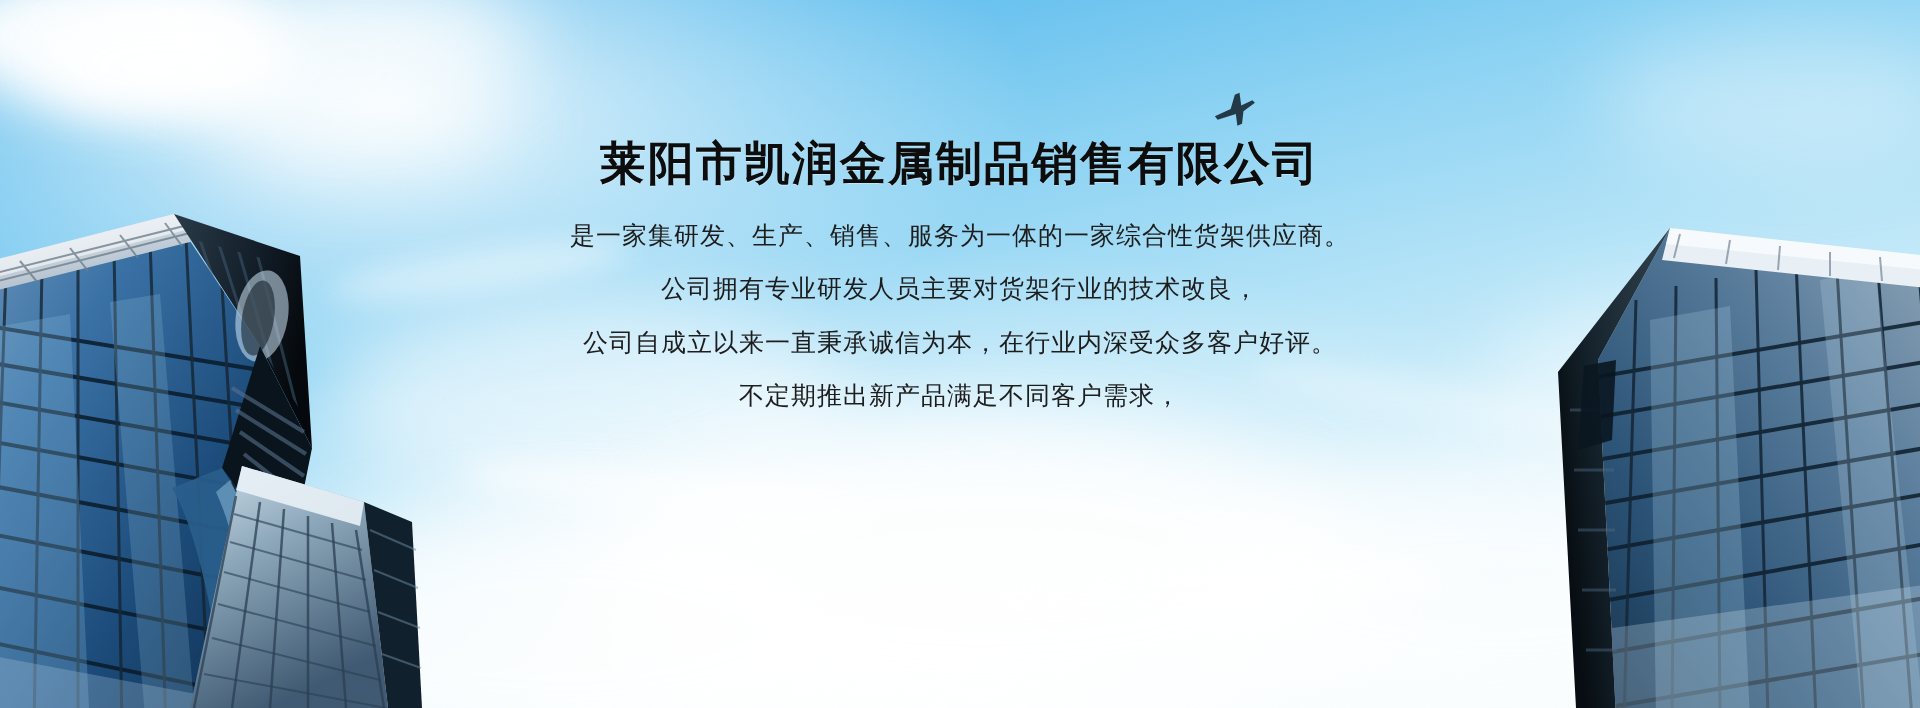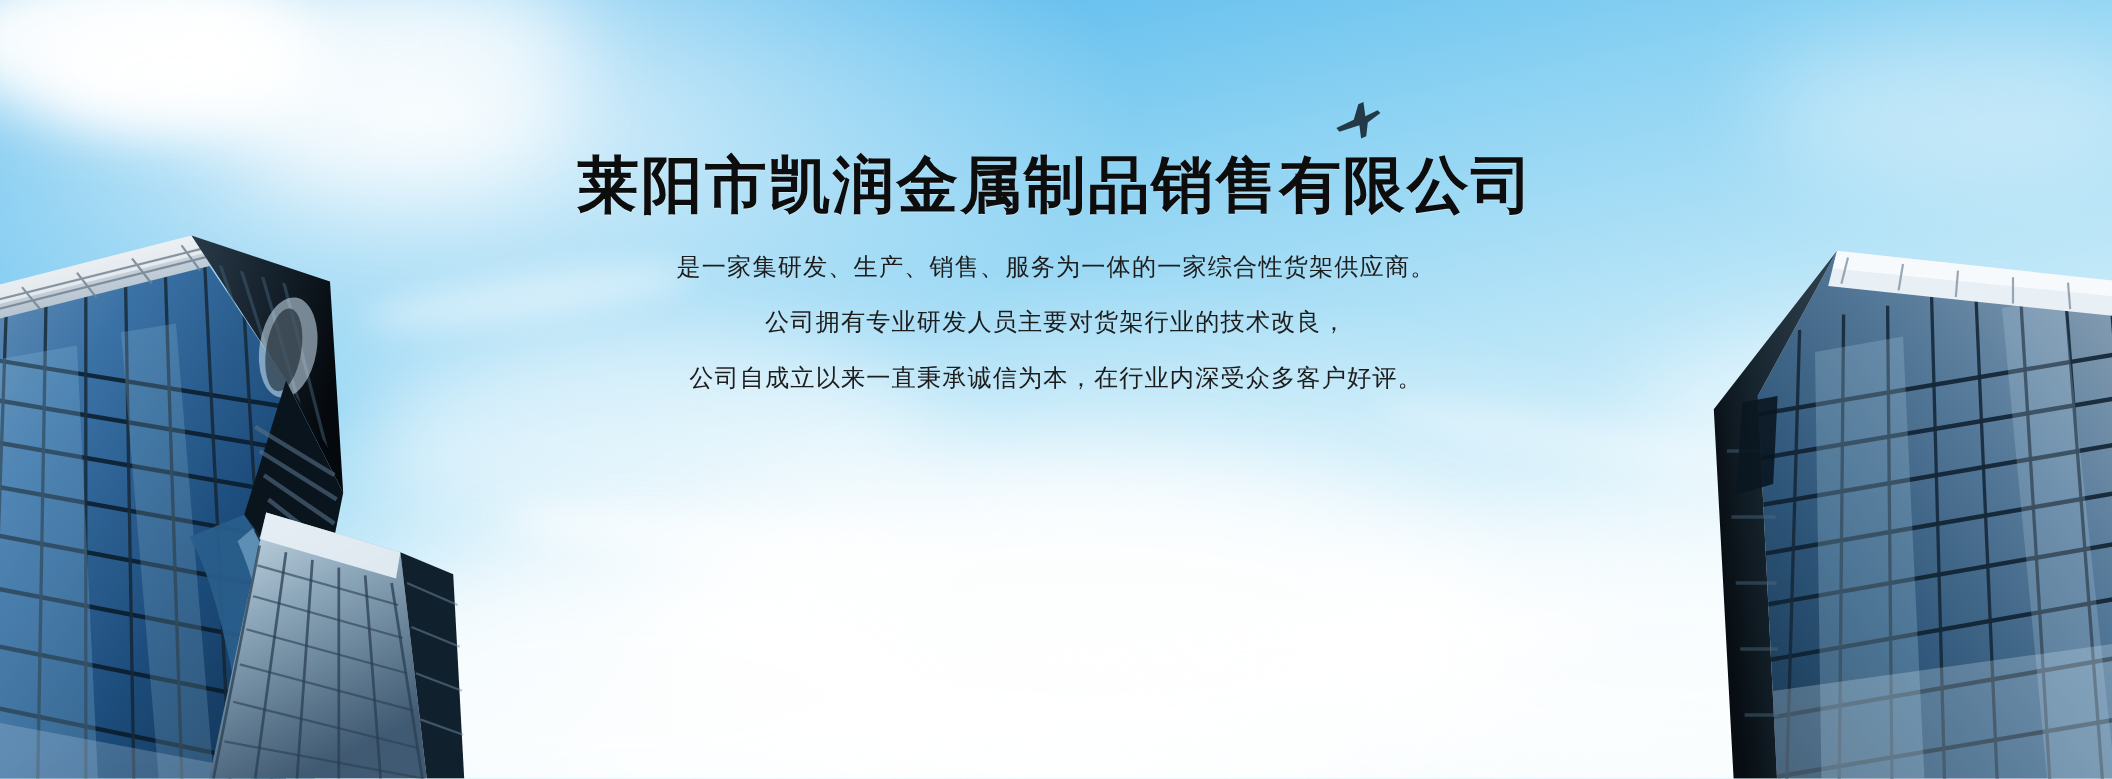--- a/index.html
+++ b/index.html
@@ -32,32 +32,32 @@
   
   #text-block{
     position:absolute;left:0;top:0;width:1920px;height:708px;
     display:flex;flex-direction:column;align-items:center;
     justify-content:flex-start;padding-top:140px;box-sizing:border-box;
     pointer-events:none;
   }
   #company-title{
     font-family:"DejaVu Sans","Liberation Sans",sans-serif;
     font-weight:700;
-    font-size:56px;
+    font-size:46px;
     line-height:1.04;
     letter-spacing:2px;
     color:#0d0d0d;
     margin:0 0 34px 0;
     white-space:nowrap;
     text-shadow:0 1px 0 rgba(255,255,255,.35);
   }
   .desc-line{
     font-family:"DejaVu Sans","Liberation Sans",sans-serif;
     font-weight:400;
-    font-size:22px;
+    font-size:25px;
     line-height:1.1;
     letter-spacing:1px;
     color:#1d1d1d;
     margin:0 0 26px 0;
     white-space:nowrap;
   }
   .desc-line:last-child{margin-bottom:0;}
 </style>
 </head>
 <body>
@@ -276,15 +276,16 @@
   <svg id="airplane" viewBox="0 0 46 36">
     <path d="M2,20 L19,16 L26,3 L31,2 L30,15 L42,12 L44,15 L31,21 L27,33 L22,34 L23,22 L4,24 Z" fill="#1b2b38" opacity="0.92" transform="rotate(-12 23 18)"></path>
   </svg>
 
   <div id="text-block">
     <h1 id="company-title">莱阳市凯润金属制品销售有限公司</h1>
 
     <p class="desc-line">是一家集研发、生产、销售、服务为一体的一家综合性货架供应商。</p>
     <p class="desc-line">公司拥有专业研发人员主要对货架行业的技术改良，</p>
     <p class="desc-line">公司自成立以来一直秉承诚信为本，在行业内深受众多客户好评。</p>
+    <p class="desc-line">不定期推出新产品满足不同客户需求，</p>
   </div>
 
 </div>
 
 </body></html>

